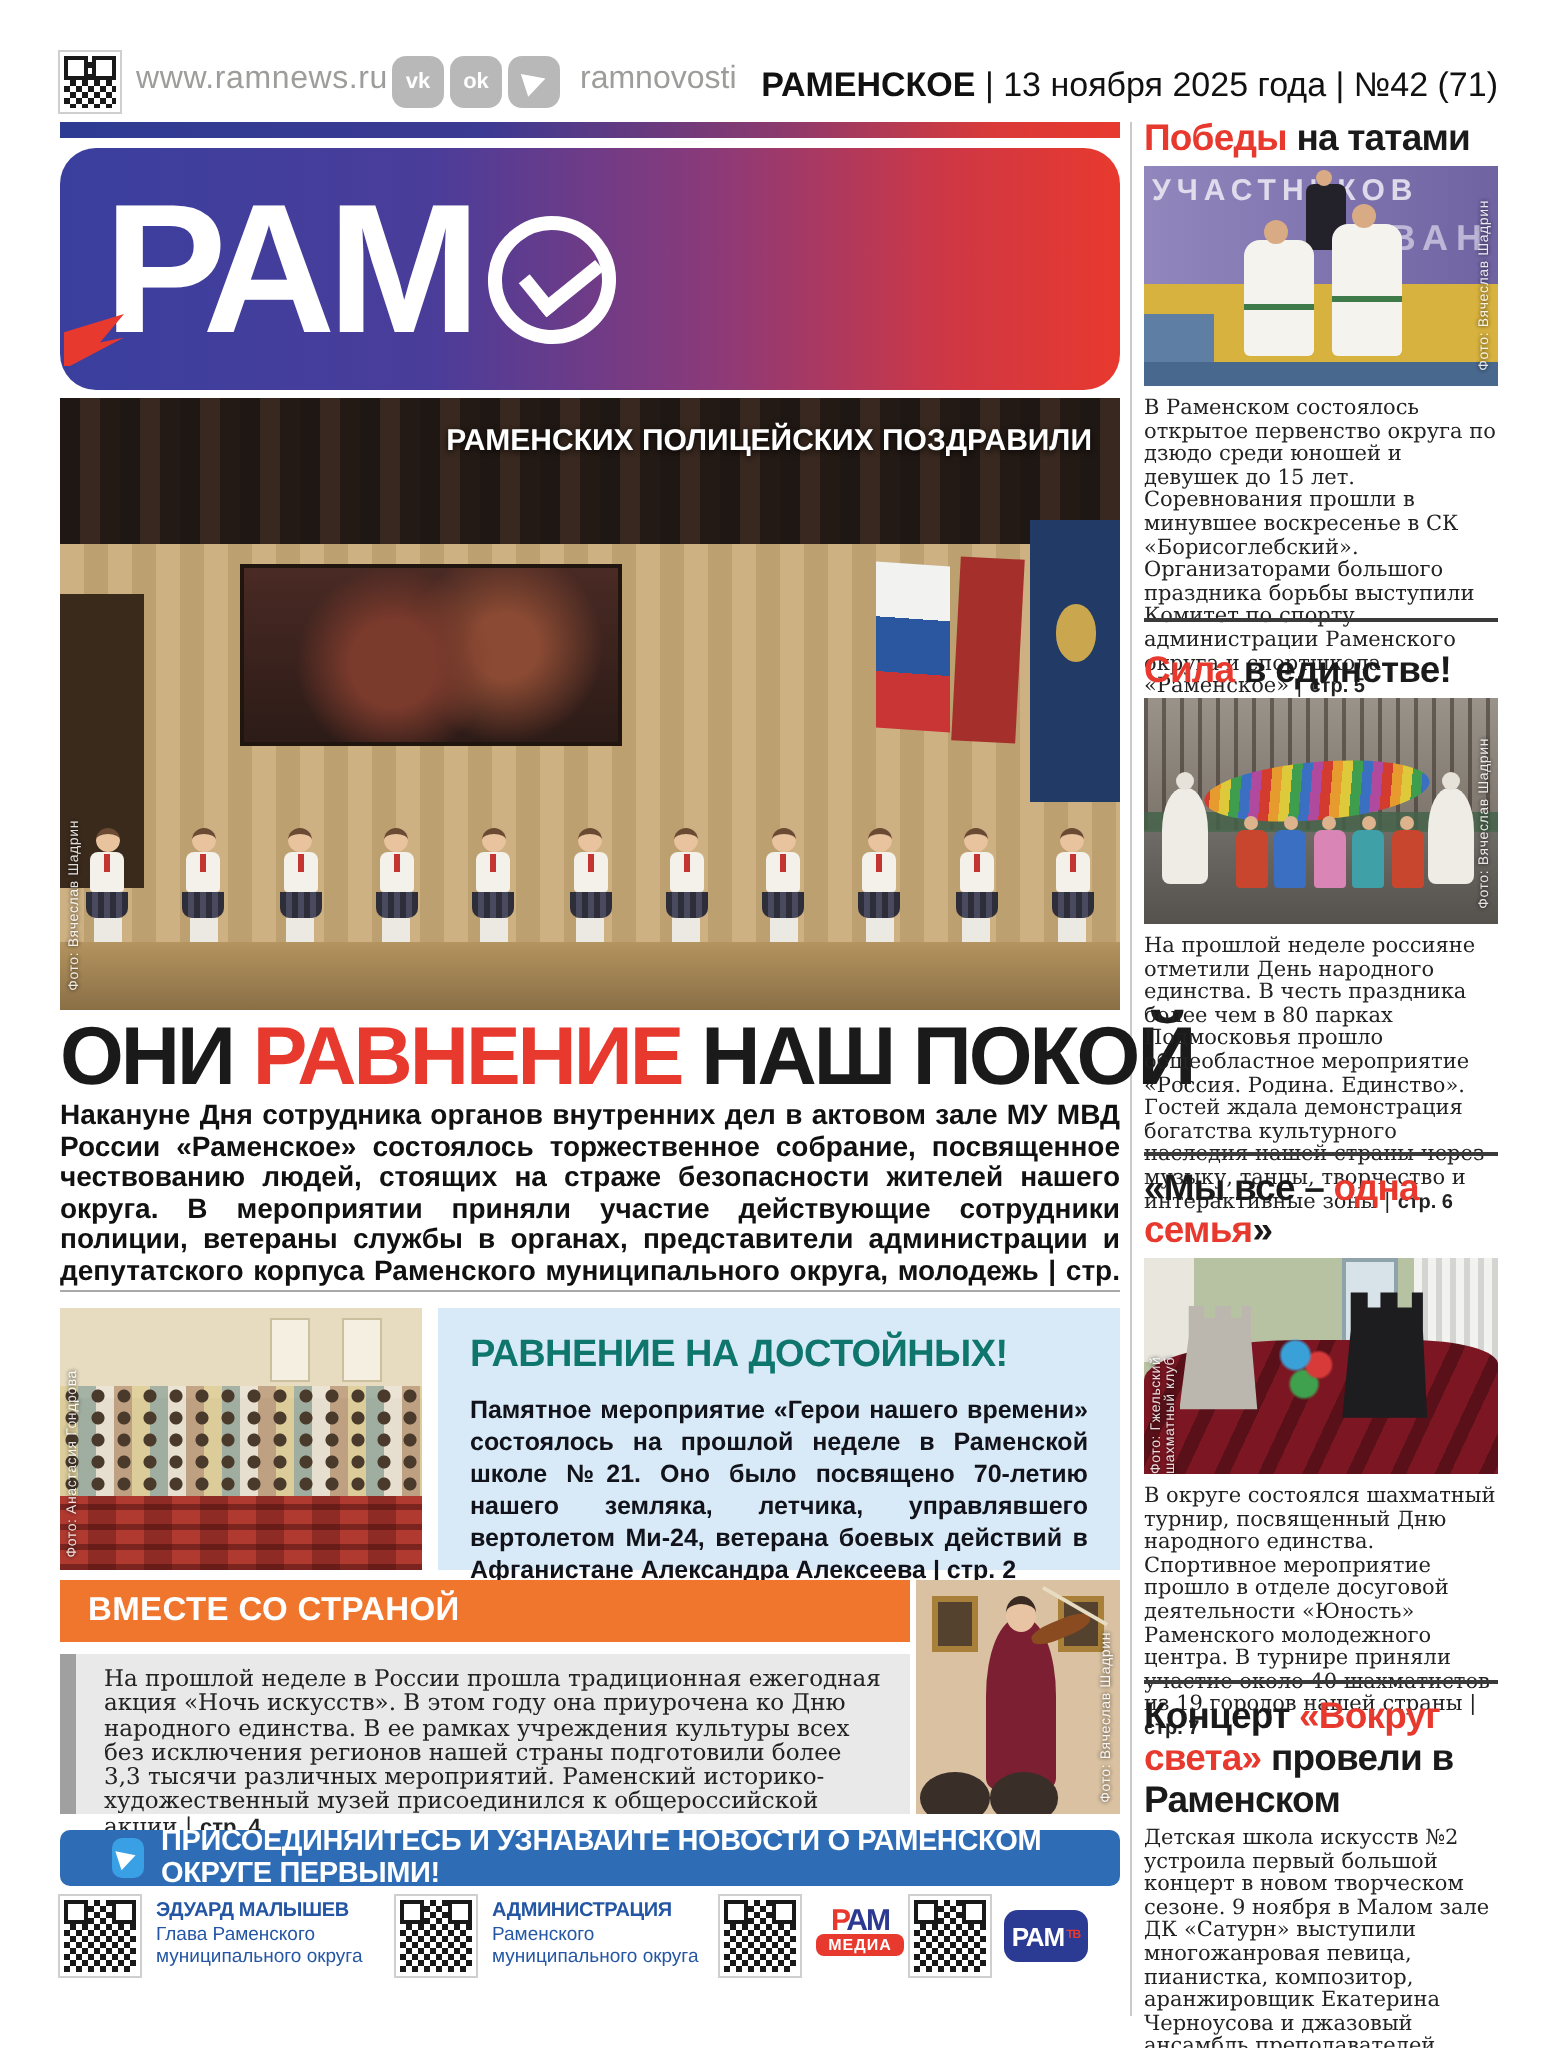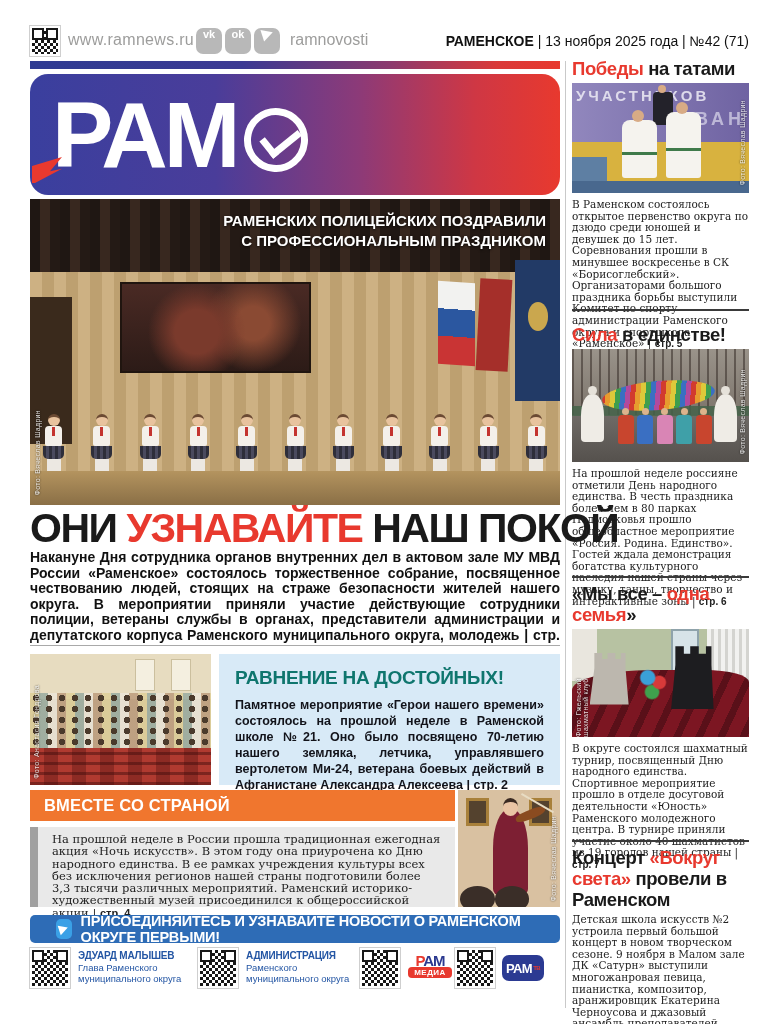--- a/index.html
+++ b/index.html
@@ -16,25 +16,25 @@
     background-size:6px 6px; border:2px solid #fff; outline:1px solid #cfcfcf;
     position:relative;
   }
   .qr::before, .qr::after {
     content:""; position:absolute; width:8px; height:8px;
     border:2px solid #181818; background:#fff; top:0;
   }
   .qr::before { left:0; } .qr::after { right:0; }
   .hdr-site { position:absolute; left:68px; top:31px; font-size:16px; color:#9d9d9c; letter-spacing:.3px; }
   .sicon { position:absolute; top:28px; width:26px; height:26px; border-radius:7px; background:#b8b8b8;
-           display:flex; align-items:flex-start; justify-content:center; color:#fff; font-weight:bold; font-size:11px; }
+           display:flex; align-items:center; justify-content:center; color:#fff; font-weight:bold; font-size:11px; }
   .sicon.vk { left:196px; } .sicon.ok { left:225px; } .sicon.tg { left:254px; }
   .tg-tri { width:0; height:0; border-left:11px solid #fff; border-top:6px solid transparent; border-bottom:6px solid transparent; transform:rotate(-18deg); }
   .hdr-handle { position:absolute; left:290px; top:31px; font-size:16px; color:#9d9d9c; }
-  .masthead { position:absolute; right:30px; top:33px; font-size:14px; color:#111; }
+  .masthead { position:absolute; right:30px; top:33px; font-size:17px; color:#111; }
   .masthead b { font-weight:800; }
   .grad-rule { position:absolute; left:30px; top:61px; width:530px; height:8px;
     background:linear-gradient(90deg,#2e3b92 0%,#3c3a93 40%,#8c3a6e 68%,#d93a39 88%,#e8392e 100%); }
   .v-divider { position:absolute; left:565px; top:61px; width:1px; height:947px; background:#c9c9c9; }
 
   
   .logo { position:absolute; left:30px; top:74px; width:530px; height:121px; border-radius:18px;
     background:linear-gradient(90deg,#3a3f9e 0%,#4a3d9a 35%,#8c3a78 62%,#cf3744 84%,#e8392e 100%);
     display:flex; align-items:center; padding:0 22px; color:#fff; overflow:hidden; }
   .logo-ram { font-size:92px; font-weight:800; letter-spacing:-4px; line-height:1; position:relative; }
@@ -301,26 +301,25 @@
       <div class="kid">
           <div class="hd"></div>
           <div class="tor"></div>
           <div class="skrt"></div>
           <div class="leg"></div>
         </div>
     </div>
     <div class="layer mp-floor"></div>
     <div class="mp-caption">
       <div>РАМЕНСКИХ ПОЛИЦЕЙСКИХ ПОЗДРАВИЛИ</div>
-      <div>С ПРОФЕССИОНАЛЬНЫМ ПРАЗДНИКОМ</div>
     </div>
     <div class="credit mp-credit">Фото: Вячеслав Шадрин</div>
   </div>
 
-  <h1 class="h1"><span>ОНИ </span><span class="red">УЗНАВАЙТЕ</span><span> НАШ ПОКОЙ</span></h1>
+  <h1 class="h1"><span>ОНИ </span><span class="red">РАВНЕНИЕ</span><span> НАШ ПОКОЙ</span></h1>
   <p class="lead"><span>Накануне Дня сотрудника органов внутренних дел в актовом зале МУ МВД России «Раменское» состоялось торжественное собрание, посвященное чествованию людей, стоящих на страже безопасности жителей нашего округа. В мероприятии приняли участие действующие сотрудники полиции, ветераны службы в органах, представители администрации и депутатского корпуса Раменского муниципального округа, молодежь | </span><b>стр. 3</b></p>
   <div class="thin-rule"></div>
 
   <div class="photo aud-photo">
     <div class="layer ap-wall"></div>
     <div class="layer ap-win" style="left:58%"></div>
     <div class="layer ap-win" style="left:78%"></div>
     <div class="layer ap-crowd"></div>
     <div class="layer ap-chairs"></div>
     <div class="credit ap-credit">Фото: Анастасия Гондрова</div>

